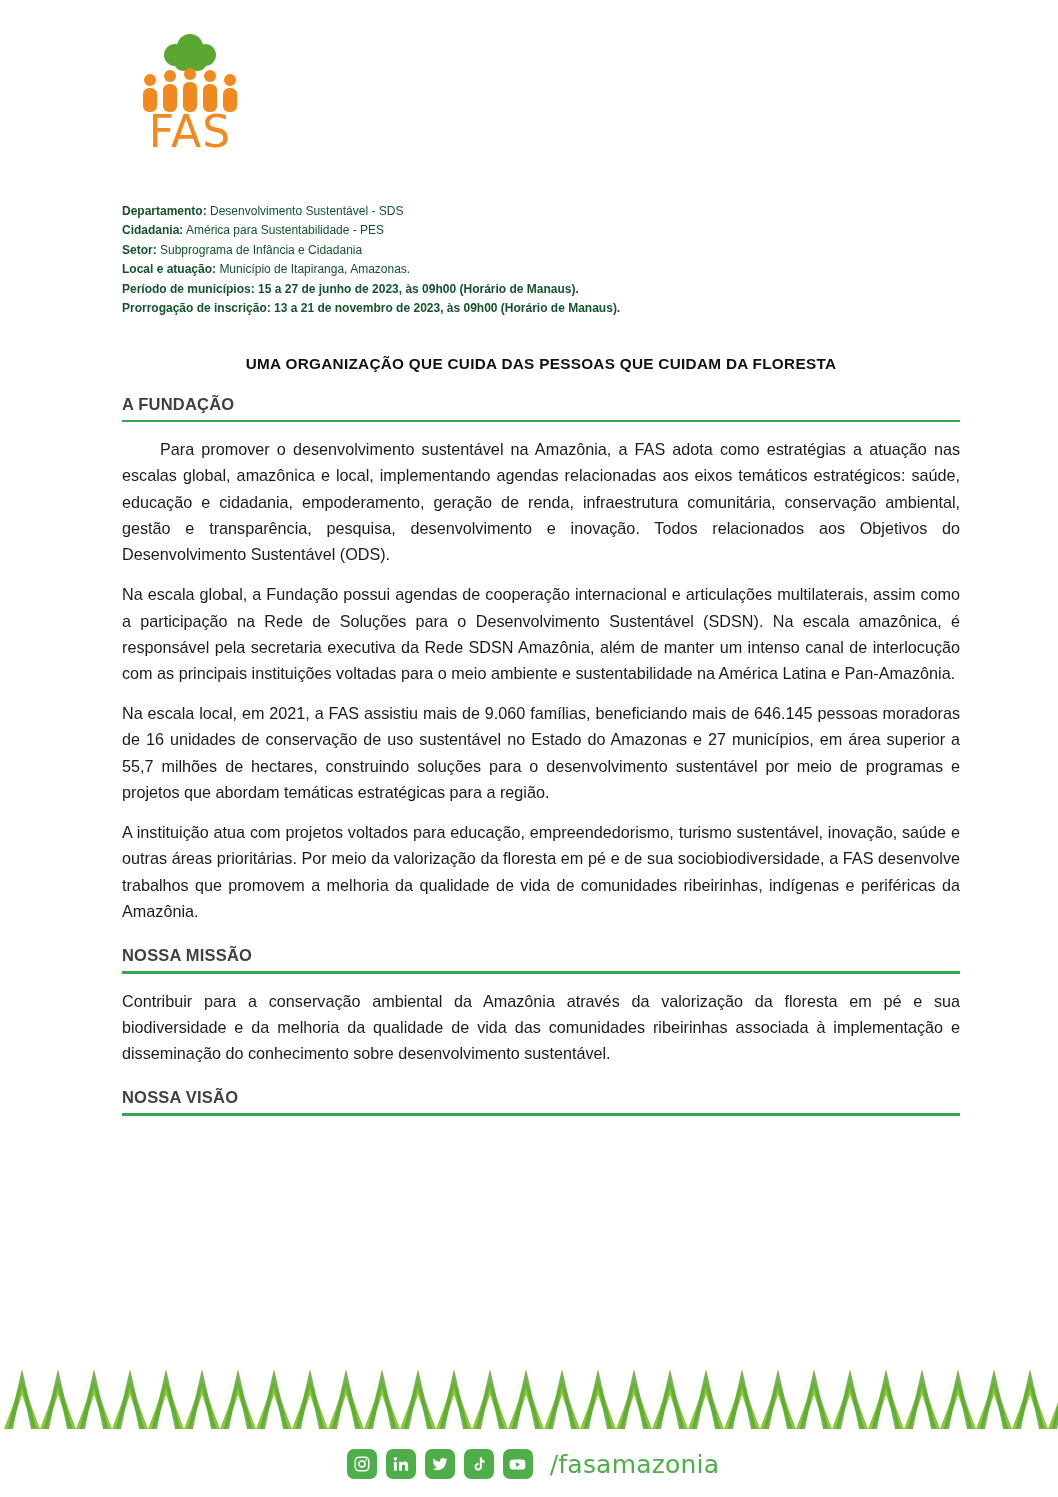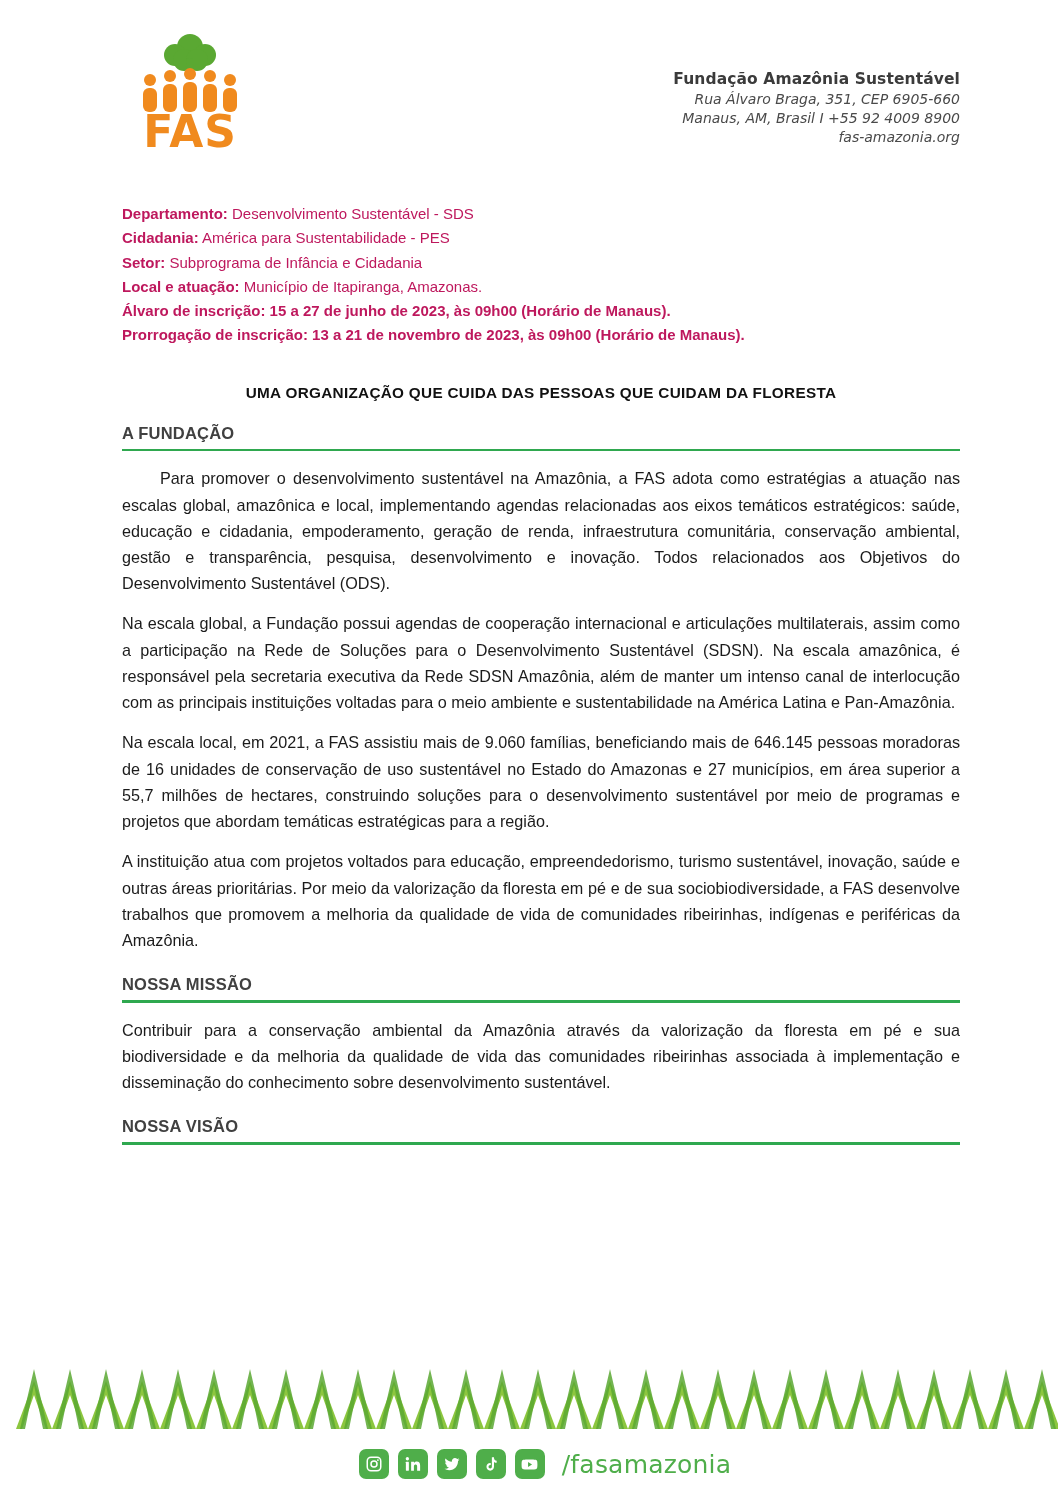--- a/index.html
+++ b/index.html
@@ -37,21 +37,21 @@
     padding-left: 8px;
   }
   .logo {
     width: 120px;
     text-align: center;
     line-height: 1;
   }
   .logo svg { display: block; }
   .logo-text {
     font-family: "DejaVu Sans", sans-serif;
-    font-weight: bold;
+    font-weight: normal;
     font-size: 44px;
     letter-spacing: 1px;
     color: #f08a1e;
     margin-top: -4px;
   }
   .org-block {
     text-align: right;
     padding-top: 42px;
     font-family: "DejaVu Sans", sans-serif;
     color: #3b3b3b;
@@ -76,23 +76,23 @@
     font-weight: bold;
     font-size: 15.3px;
     line-height: 1.6;
     letter-spacing: 0.35px;
     color: #111;
   }
 
   
   .meta {
     margin-top: 34px;
-    font-size: 15px;
+    font-size: 12px;
     line-height: 1.62;
-    color: #be185d;
+    color: #14532d;
   }
   .meta .k { font-weight: bold; }
   .meta .strongline { font-weight: bold; }
 
   
   .tagline {
     margin-top: 36px;
     text-align: center;
     font-weight: bold;
     font-size: 15.3px;
@@ -120,21 +120,21 @@
     font-size: 16.2px;
     line-height: 1.62;
     text-align: justify;
     color: #1b1b1b;
   }
   p.body.indent { text-indent: 38px; }
 
   
   .footer {
     position: absolute;
-    left: 16px;
+    left: 4px;
     bottom: 0;
     width: 885px;
     height: 130px;
   }
   .chevrons {
     position: absolute;
     left: 0;
     top: 0;
     width: 1058px;
     height: 62px;
@@ -200,35 +200,29 @@
                 <rect x="73" y="56" width="14" height="28" rx="6"></rect>
               <circle cx="100" cy="52" r="6"></circle>
                 <rect x="93" y="60" width="14" height="24" rx="6"></rect>
             </g>
           </svg>
         </span>
         <div class="logo-text">FAS</div>
       </div>
     </div>
 
-    <div class="org-block">
-      <div class="org-name">Fundação Amazônia Sustentável</div>
-      <div class="org-line">Rua Álvaro Braga, 351, CEP 6905-660</div>
-      <div class="org-line">Manaus, AM, Brasil I +55 92 4009 8900</div>
-      <div class="org-line">fas-amazonia.org</div>
-    </div>
   </div>
 
 
   <div class="meta">
     <div><span class="k">Departamento:</span> <span>Desenvolvimento Sustentável - SDS</span></div>
     <div><span class="k">Cidadania:</span> <span>América para Sustentabilidade - PES</span></div>
     <div><span class="k">Setor:</span> <span>Subprograma de Infância e Cidadania</span></div>
     <div><span class="k">Local e atuação:</span> <span>Município de Itapiranga, Amazonas.</span></div>
-    <div class="strongline"><span class="k">Álvaro de inscrição:</span> <span>15 a 27 de junho de 2023, às 09h00 (Horário de Manaus).</span></div>
+    <div class="strongline"><span class="k">Período de municípios:</span> <span>15 a 27 de junho de 2023, às 09h00 (Horário de Manaus).</span></div>
     <div class="strongline"><span class="k">Prorrogação de inscrição:</span> <span>13 a 21 de novembro de 2023, às 09h00 (Horário de Manaus).</span></div>
   </div>
 
   <div class="tagline">UMA ORGANIZAÇÃO QUE CUIDA DAS PESSOAS QUE CUIDAM DA FLORESTA</div>
 
   <div class="section-head">A FUNDAÇÃO</div>
   <div class="rule"></div>
   <p class="body indent">Para promover o desenvolvimento sustentável na Amazônia, a FAS adota como estratégias a atuação nas escalas global, amazônica e local, implementando agendas relacionadas aos eixos temáticos estratégicos: saúde, educação e cidadania, empoderamento, geração de renda, infraestrutura comunitária, conservação ambiental, gestão e transparência, pesquisa, desenvolvimento e inovação. Todos relacionados aos Objetivos do Desenvolvimento Sustentável (ODS).</p>
   <p class="body">Na escala global, a Fundação possui agendas de cooperação internacional e articulações multilaterais, assim como a participação na Rede de Soluções para o Desenvolvimento Sustentável (SDSN). Na escala amazônica, é responsável pela secretaria executiva da Rede SDSN Amazônia, além de manter um intenso canal de interlocução com as principais instituições voltadas para o meio ambiente e sustentabilidade na América Latina e Pan-Amazônia.</p>
   <p class="body">Na escala local, em 2021, a FAS assistiu mais de 9.060 famílias, beneficiando mais de 646.145 pessoas moradoras de 16 unidades de conservação de uso sustentável no Estado do Amazonas e 27 municípios, em área superior a 55,7 milhões de hectares, construindo soluções para o desenvolvimento sustentável por meio de programas e projetos que abordam temáticas estratégicas para a região.</p>

